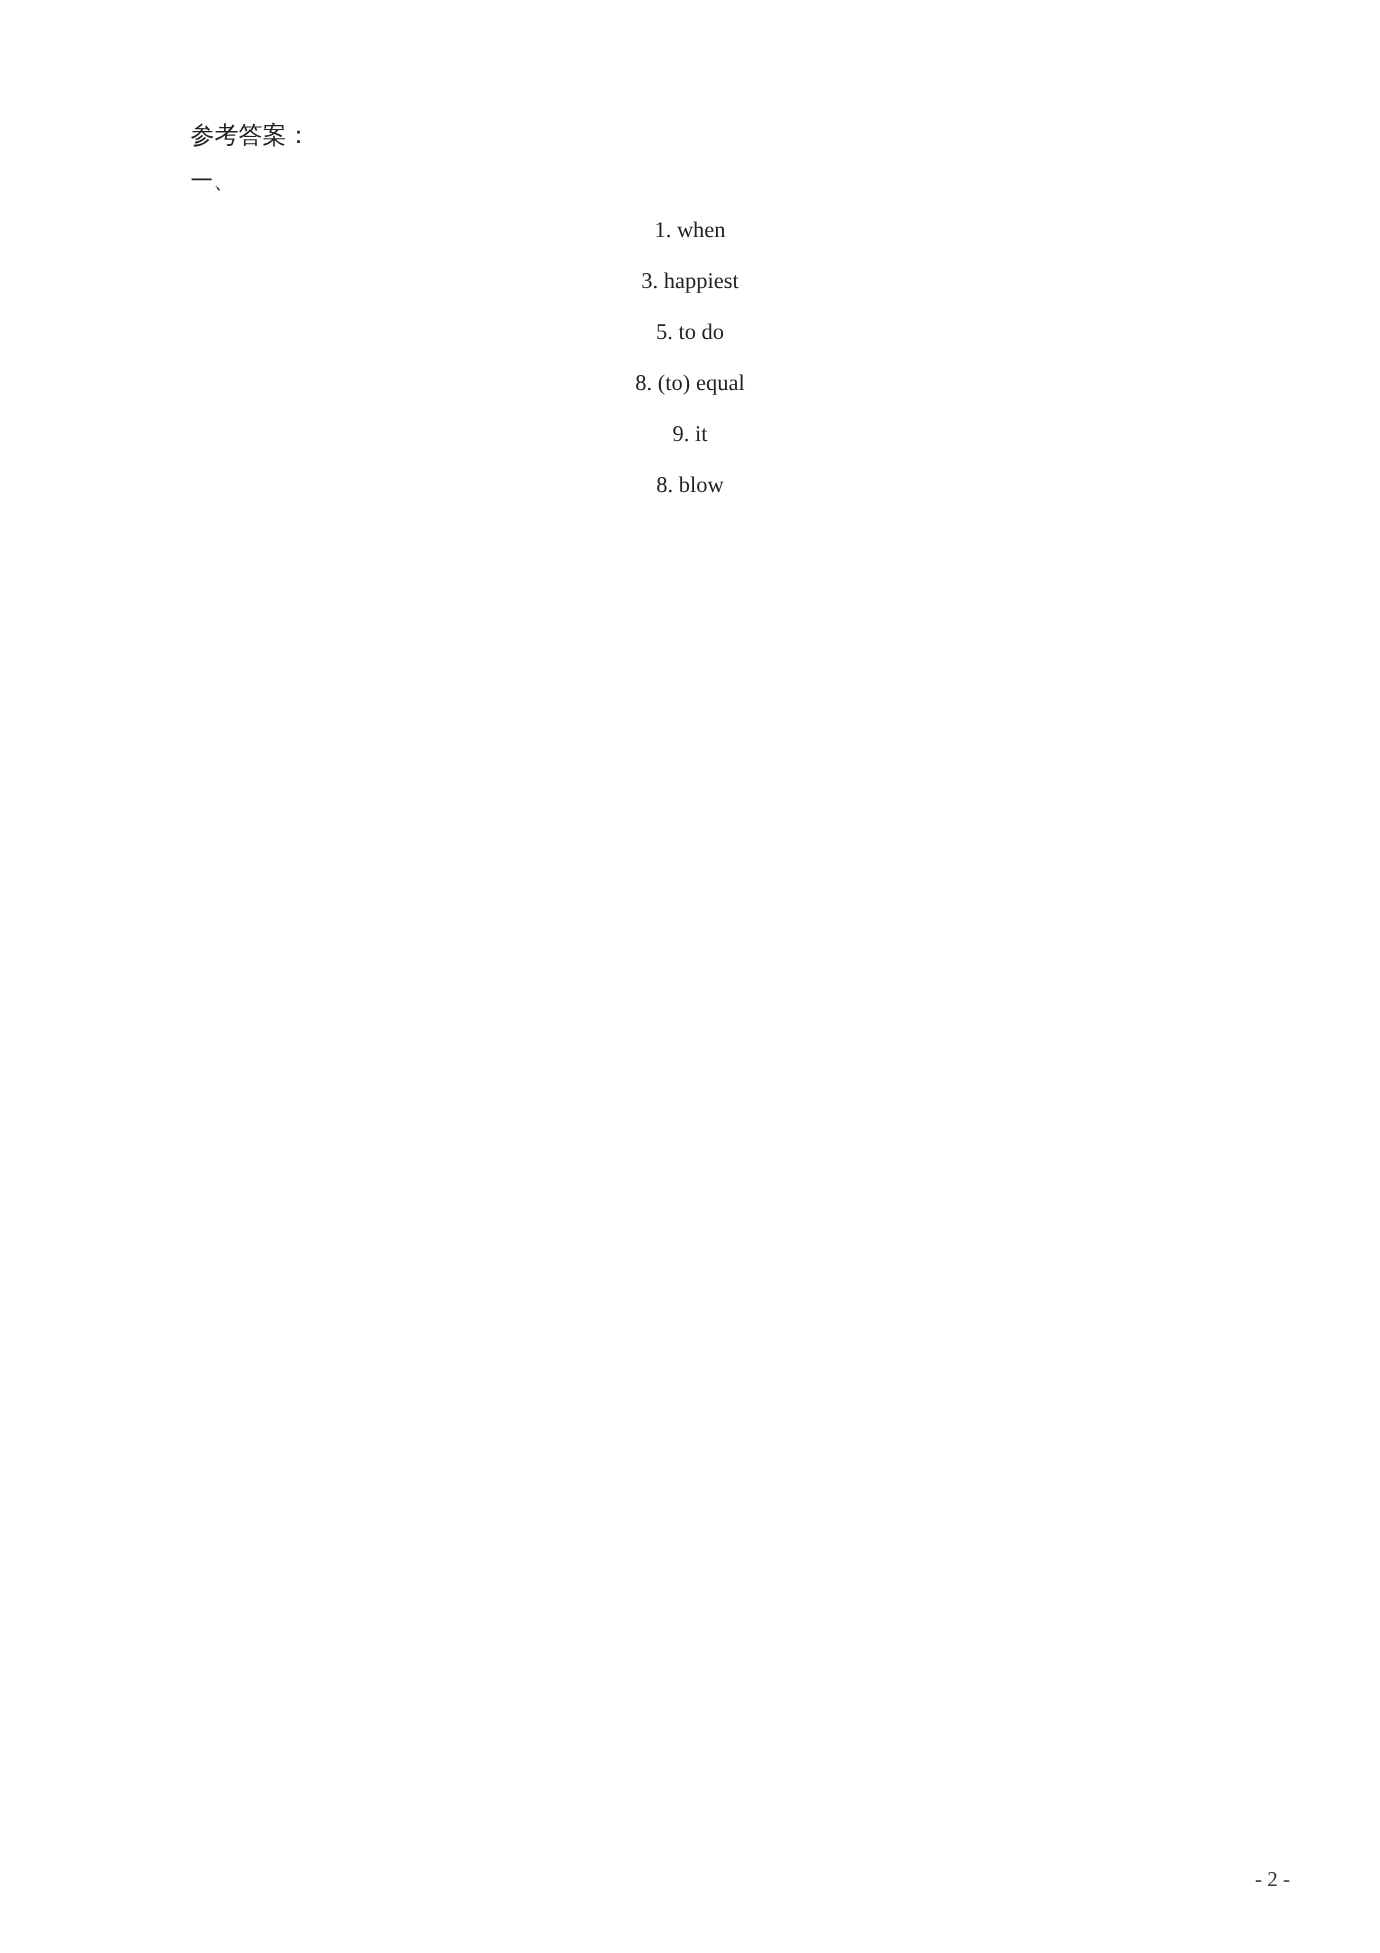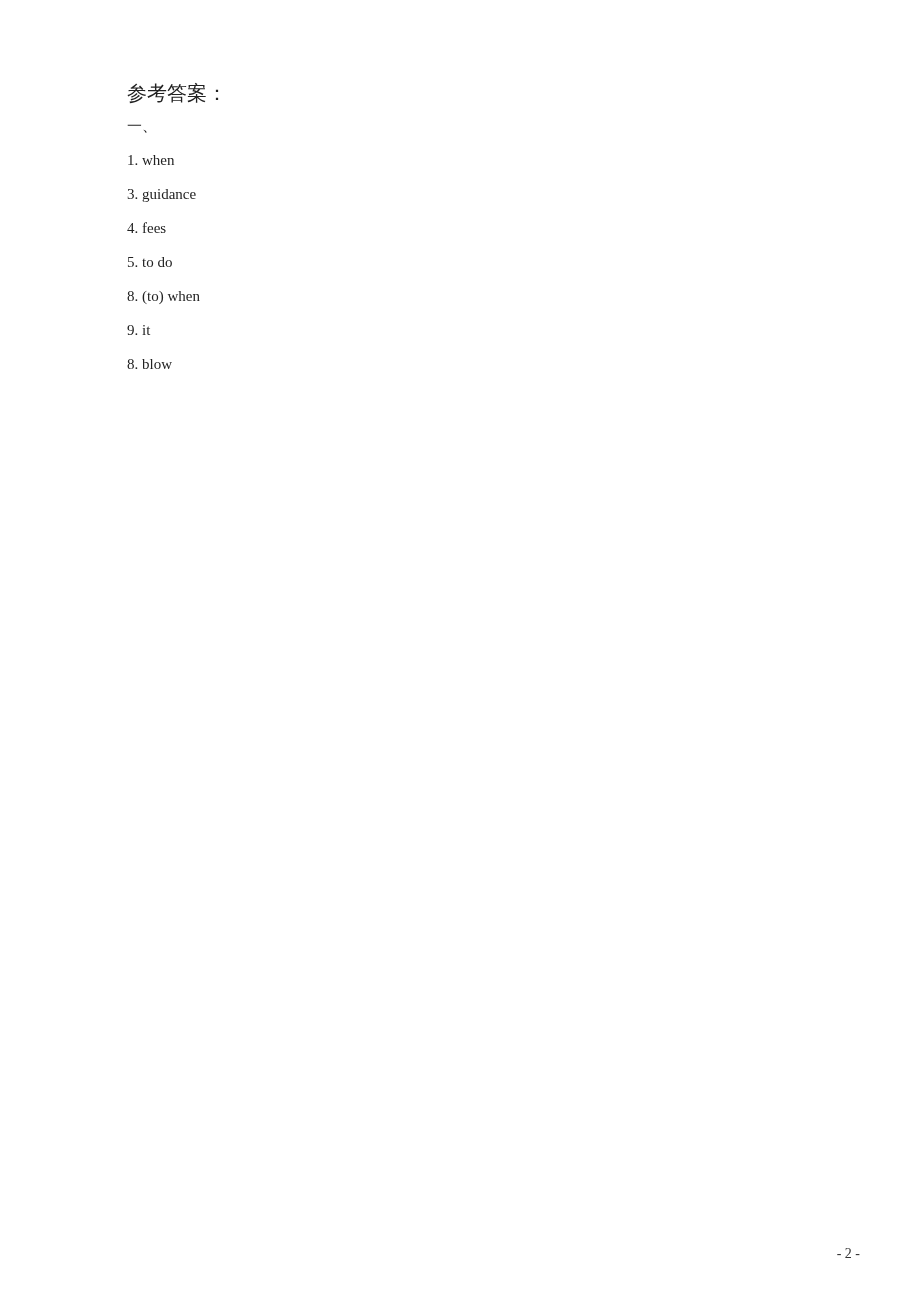--- a/index.html
+++ b/index.html
@@ -18,35 +18,36 @@
       position: relative;
     }
 
     .page {
       padding: 80px 127px 80px 127px;
       min-height: 1302px;
       position: relative;
     }
 
     .section-title {
-      font-size: 20px;
+      font-size: 16px;
       margin-bottom: 10px;
       font-family: "SimSun", "宋体", serif;
     }
 
     .sub-title {
       font-size: 15px;
       margin-bottom: 12px;
       font-family: "SimSun", "宋体", serif;
     }
 
     .answer-list {
       list-style: none;
       padding: 0;
       margin: 0;
+      text-align: center;
     }
 
     .answer-list li {
       font-size: 15px;
       margin-bottom: 10px;
       font-family: "SimSun", "宋体", serif;
       line-height: 1.6;
     }
 
     .page-number {
@@ -62,22 +63,21 @@
 <body>
 
 <div class="page">
 
   <div class="section-title">参考答案：</div>
 
   <div class="sub-title">一、</div>
 
   <ul class="answer-list">
   <li><span>1. </span><span>when</span></li>
-      <li><span>3. </span><span>guidance</span></li>
-      <li><span>4. </span><span>fees</span></li>
+      <li><span>3. </span><span>happiest</span></li>
       <li><span>5. </span><span>to do</span></li>
-      <li><span>8. </span><span>(to) when</span></li>
+      <li><span>8. </span><span>(to) equal</span></li>
       <li><span>9. </span><span>it</span></li>
       <li><span>8. </span><span>blow</span></li>
     </ul>
 
   <div class="page-number">- 2 -</div>
 </div>
 
 </body></html>

